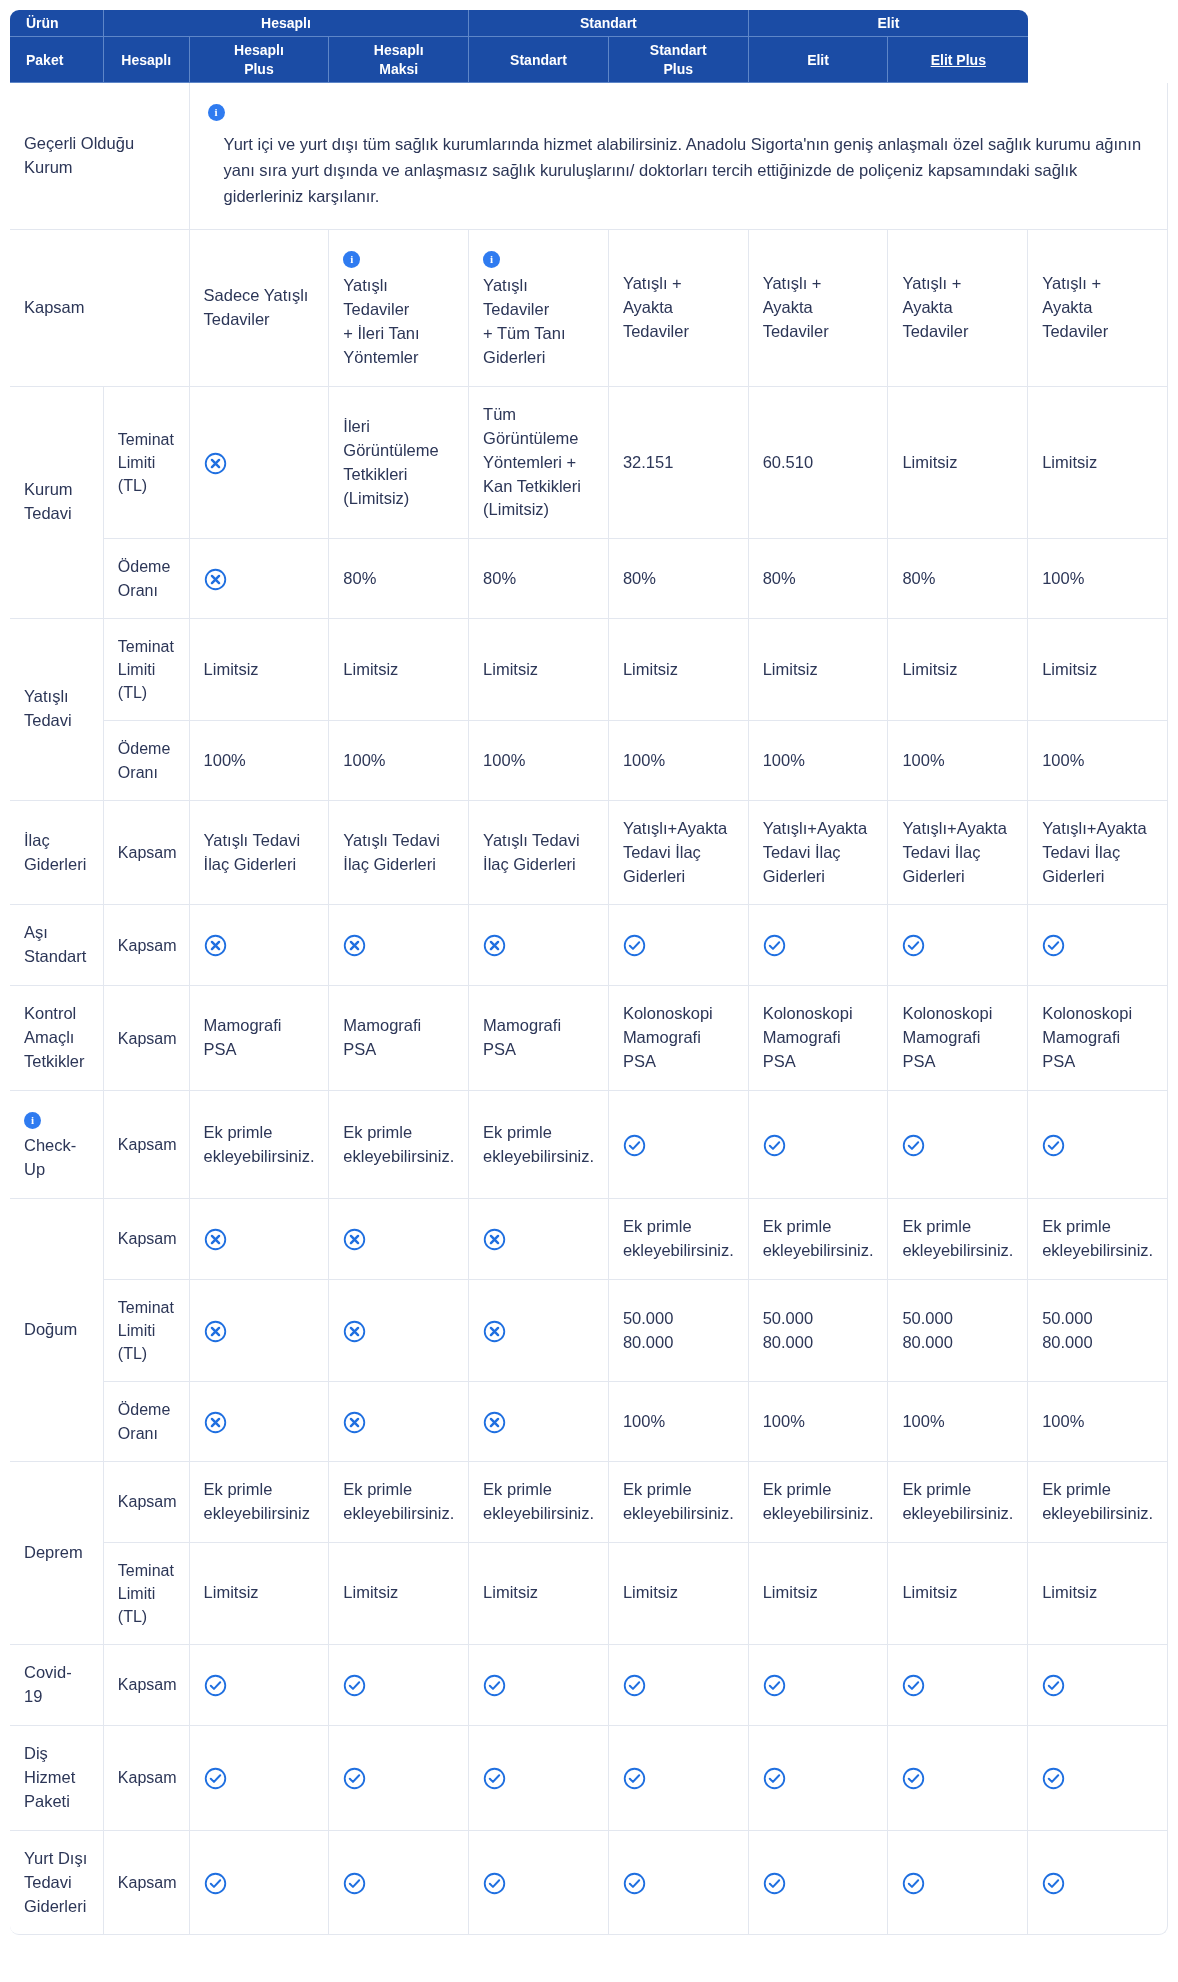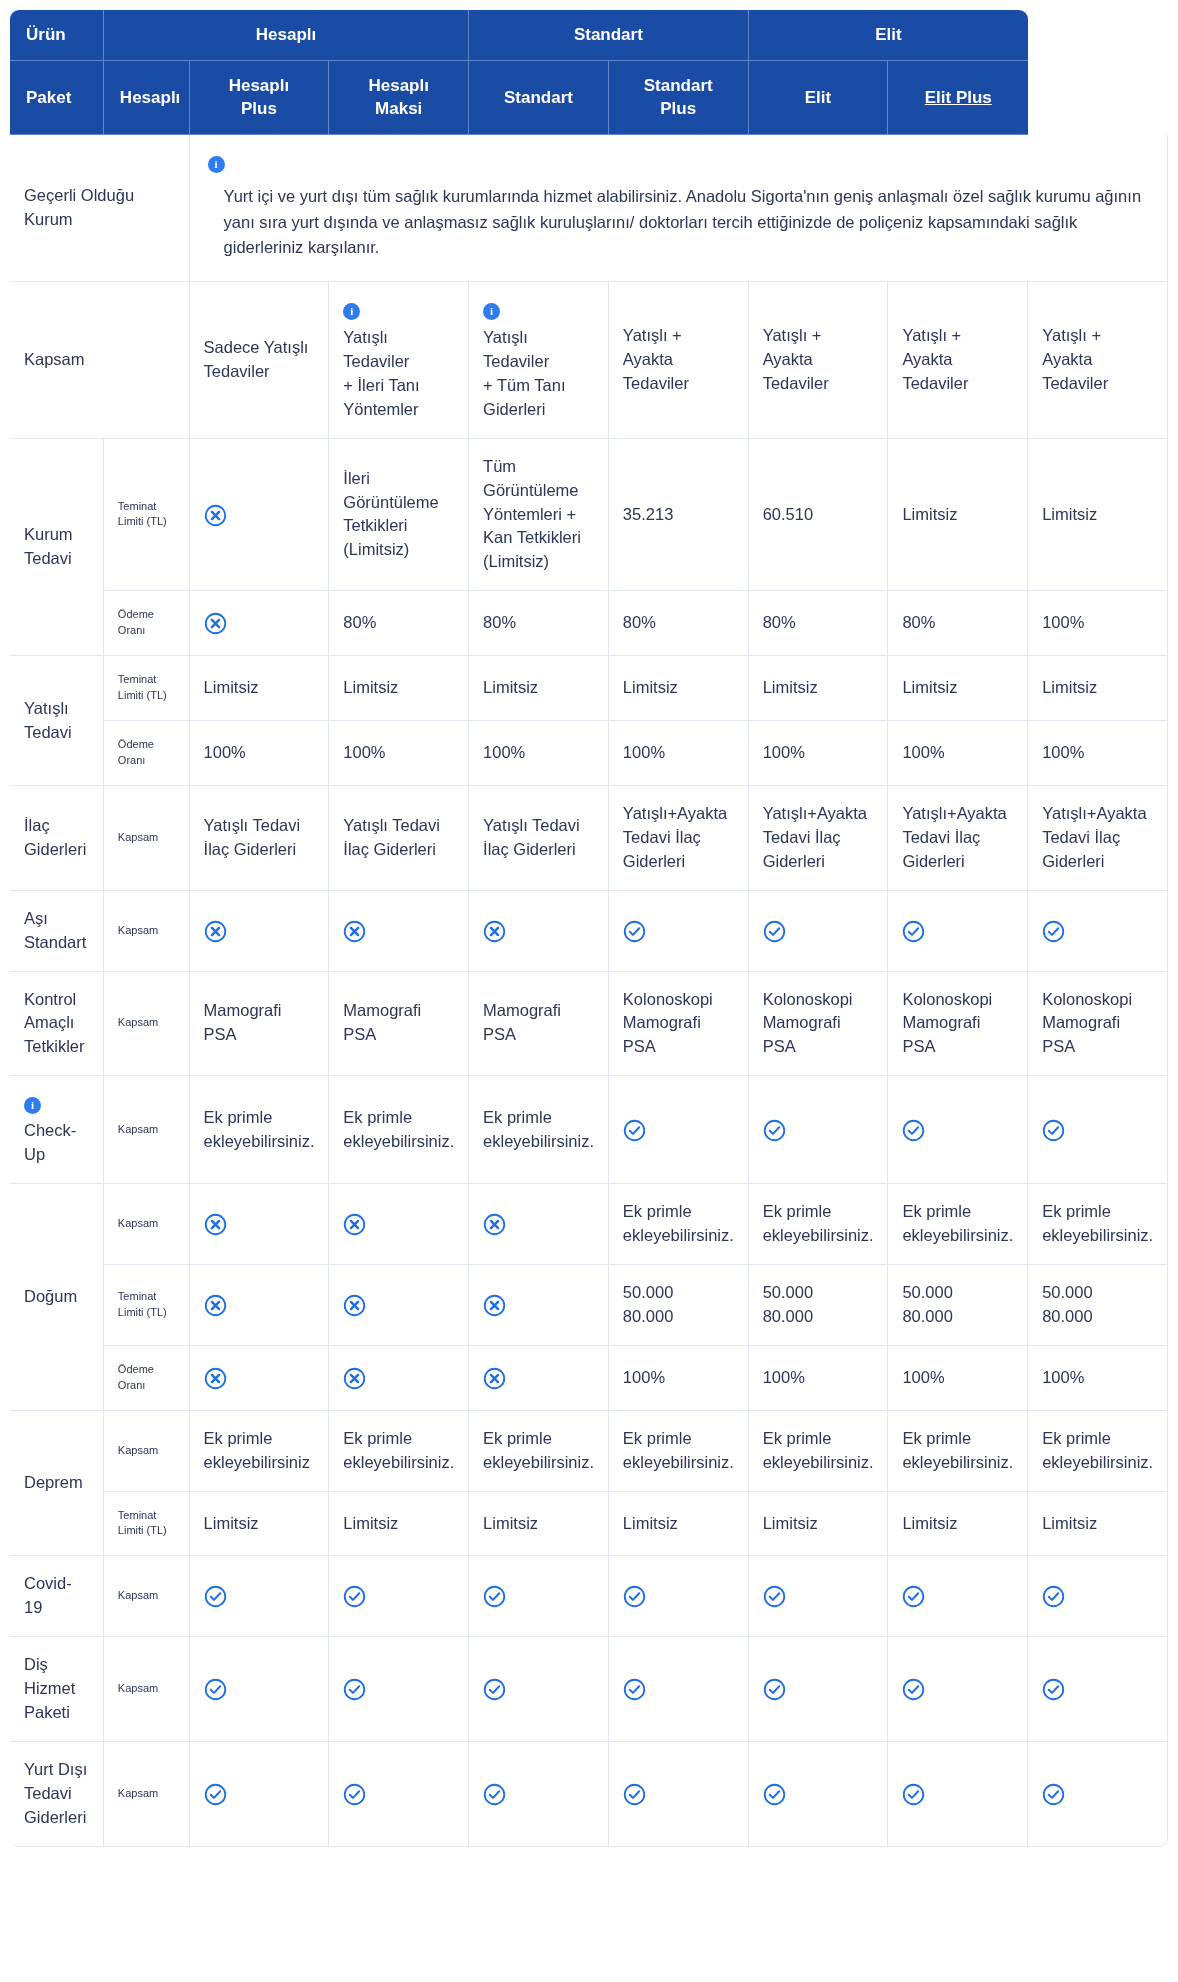--- a/index.html
+++ b/index.html
@@ -22,22 +22,22 @@
     border-spacing: 0;
     table-layout: fixed;
     font-size: 16.5px;
     color: #2c3657;
   }
   
   thead th {
     background: #1b4ca5;
     color: #ffffff;
     font-weight: bold;
-    font-size: 17px;
-    padding: 14px 16px;
+    font-size: 14px;
+    padding: 4px 16px;
     border-right: 1px solid #5e86c8;
     border-bottom: 1px solid #5e86c8;
     vertical-align: middle;
     line-height: 1.32;
   }
   thead th.grp { text-align: center; }
   thead th.sub { text-align: center; }
   thead th.lbl { text-align: left; }
   thead tr:first-child th:first-child { border-top-left-radius: 9px; }
   thead tr:first-child th:last-child  { border-top-right-radius: 9px; border-right: none; }
@@ -49,21 +49,21 @@
     border-right: 1px solid #e3e7ef;
     border-bottom: 1px solid #e3e7ef;
     padding: 16px 14px;
     vertical-align: middle;
     line-height: 1.45;
     font-size: 16.5px;
     color: #2c3657;
   }
   tbody tr td:last-child { border-right: 1px solid #e3e7ef; }
   tbody td.rowlabel { font-size: 16.5px; }
-  tbody td.sublabel { font-size: 11px; }
+  tbody td.sublabel { font-size: 16px; }
   tbody td.note {
     padding: 16px 18px 20px 18px;
   }
   tbody td.note p {
     margin: 6px 0 0 16px;
     line-height: 1.55;
   }
   tbody tr:last-child td:first-child { border-bottom-left-radius: 9px; }
   tbody tr:last-child td:last-child  { border-bottom-right-radius: 9px; }
   tbody tr:last-child td { border-bottom: 1px solid #e3e7ef; }
@@ -164,21 +164,21 @@
               </svg></span></td>
           <td><span class="wrapcell">İleri
 Görüntüleme
 Tetkikleri
 (Limitsiz)</span></td>
           <td><span class="wrapcell">Tüm
 Görüntüleme
 Yöntemleri +
 Kan Tetkikleri
 (Limitsiz)</span></td>
-          <td><span class="wrapcell">35.213</span></td>
+          <td><span class="wrapcell">32.151</span></td>
           <td><span class="wrapcell">60.510</span></td>
           <td><span class="wrapcell">Limitsiz</span></td>
           <td><span class="wrapcell">Limitsiz</span></td>
         </tr>
         <tr>
           <td class="sublabel">Ödeme Oranı</td>
           <td><span class="ico"><svg width="23" height="23" viewBox="0 0 24 24">
                 <circle cx="12" cy="12" r="10.2" fill="none" stroke="#1f6fe0" stroke-width="1.9"></circle>
                 <path d="M8.3 8.3 L15.7 15.7 M15.7 8.3 L8.3 15.7" fill="none" stroke="#1f6fe0" stroke-width="2.6" stroke-linecap="round"></path>
               </svg></span></td>

